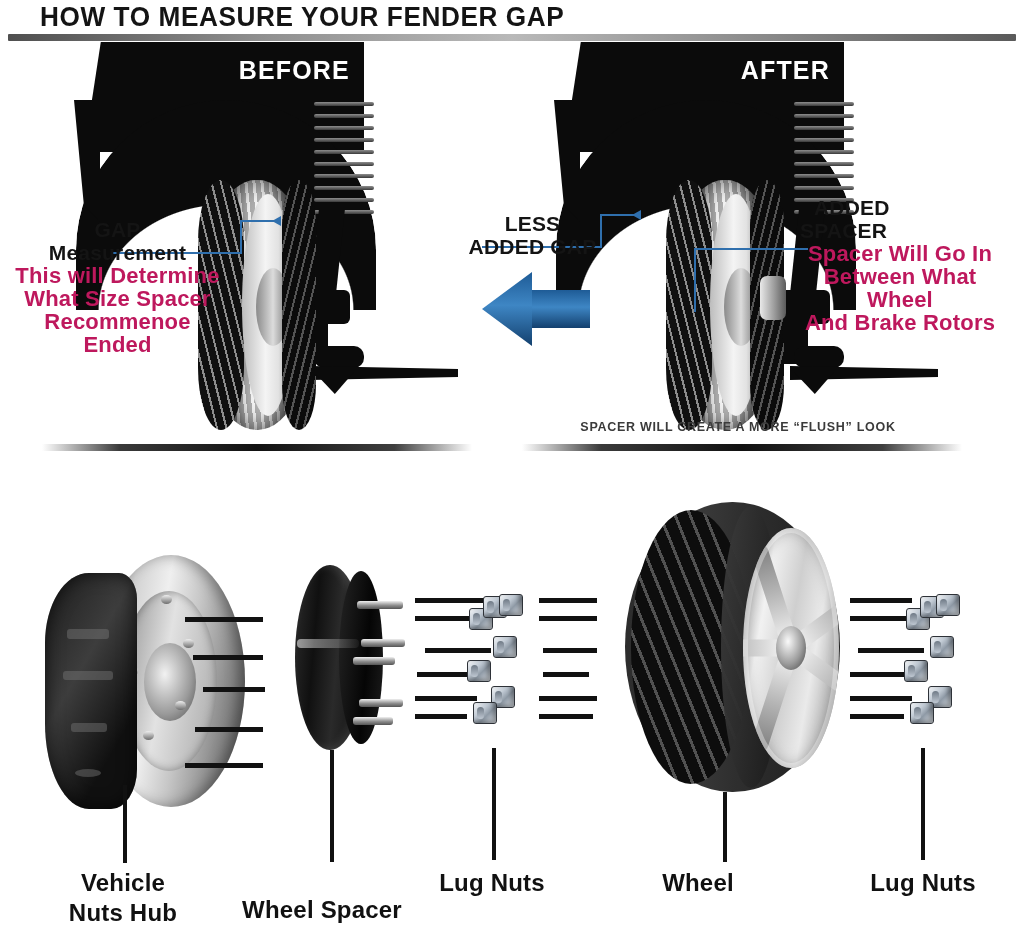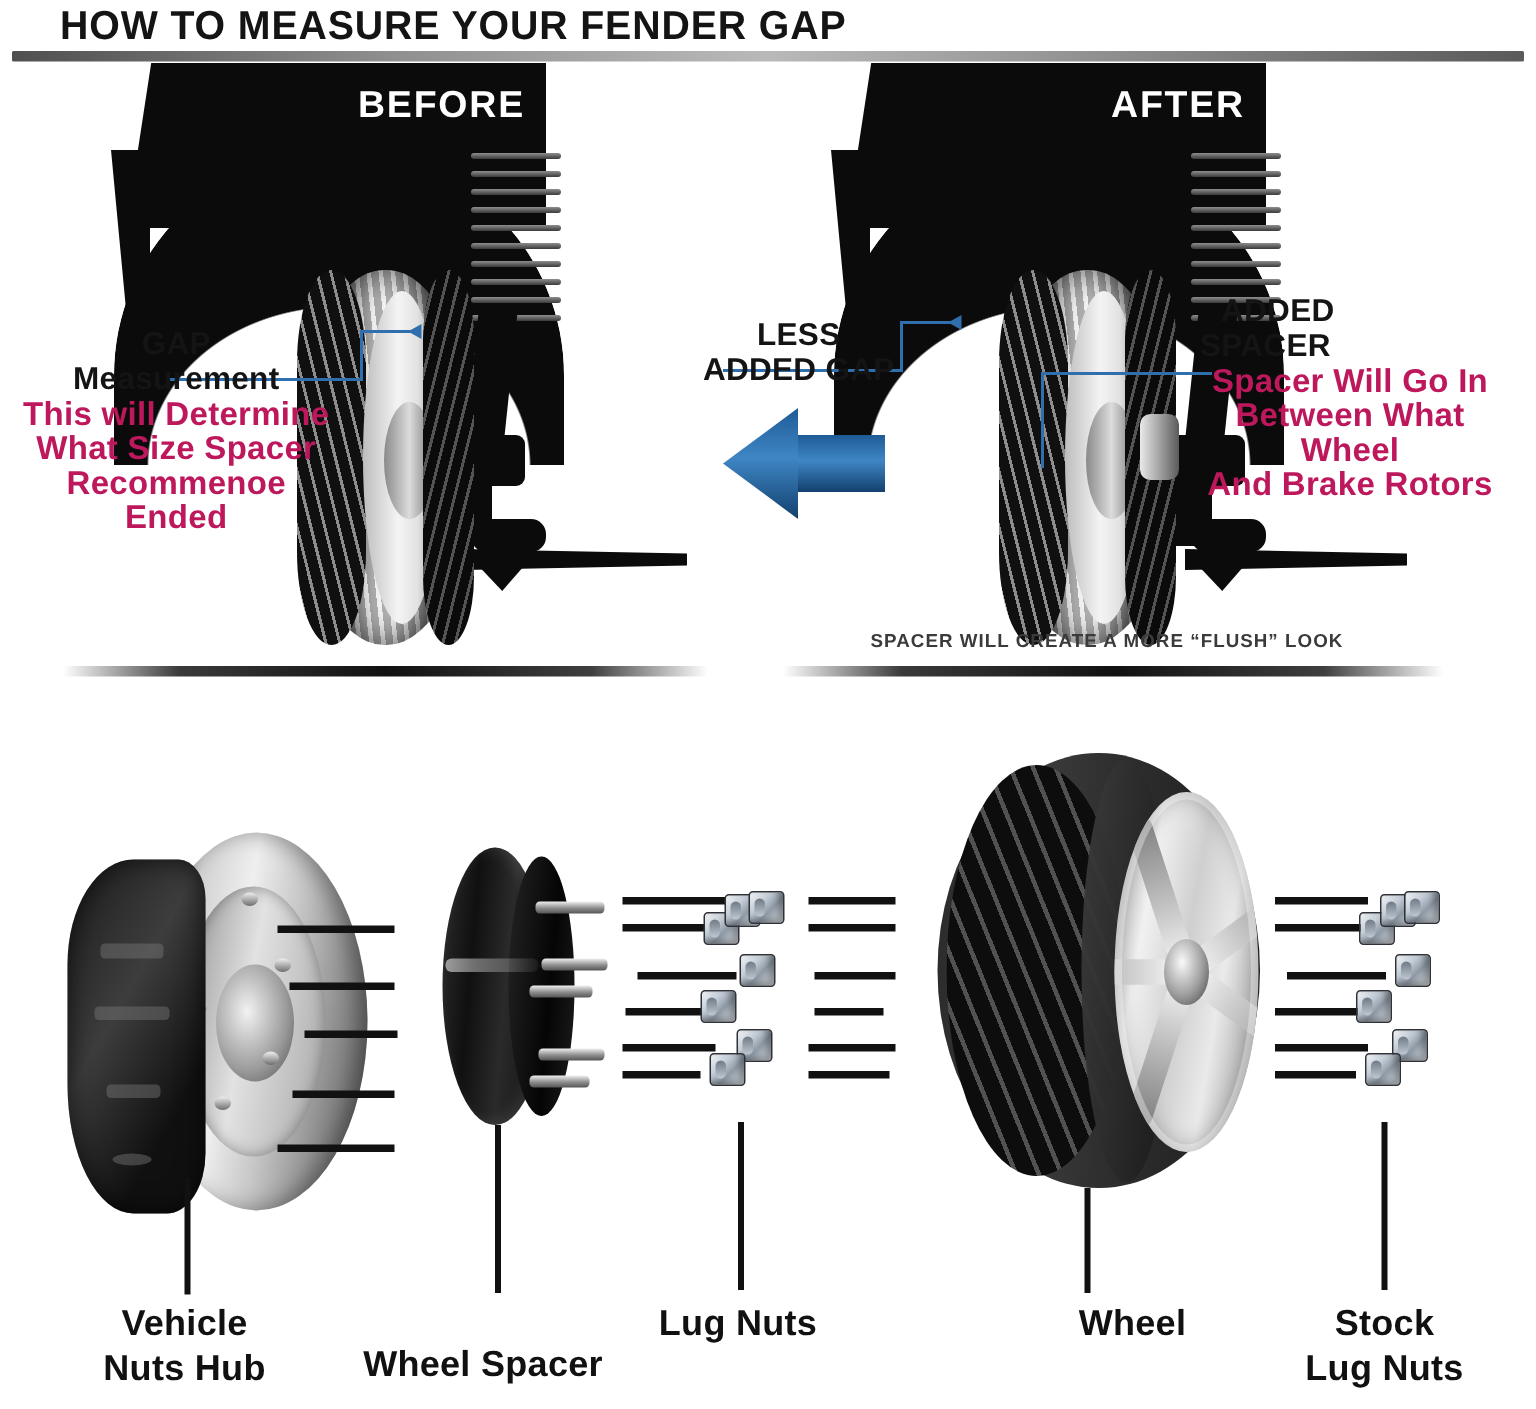--- a/index.html
+++ b/index.html
@@ -454,21 +454,21 @@
         <div class="spoke" style="transform:translate(-50%,0) rotate(90deg);"></div>
         <div class="spoke" style="transform:translate(-50%,0) rotate(162deg);"></div>
         <div class="spoke" style="transform:translate(-50%,0) rotate(234deg);"></div>
         <div class="spoke" style="transform:translate(-50%,0) rotate(306deg);"></div>
         <div class="rim-hub"></div>
         <div class="rim-lip"></div>
       </div>
     </div>
 
     <div class="leader-v" style="left:723px;top:332px;height:70px;"></div>
-    <div class="part-label" style="left:665px;top:408px;width:180px;">
+    <div class="part-label" style="left:608px;top:408px;width:180px;">
       <div>Wheel</div>
     </div>
 
     <div style="position:absolute;left:850px;top:130px;width:150px;height:120px;">
       <div class="dash" style="left:0px;top:8px;width:62px;"></div>
       <div class="dash" style="left:0px;top:26px;width:62px;"></div>
       <div class="dash" style="left:8px;top:58px;width:66px;"></div>
       <div class="dash" style="left:0px;top:82px;width:56px;"></div>
       <div class="dash" style="left:0px;top:106px;width:62px;"></div>
       <div class="dash" style="left:0px;top:124px;width:54px;"></div>
@@ -477,18 +477,17 @@
       <div class="nut" style="left:70px;top:6px;"></div>
       <div class="nut" style="left:86px;top:4px;"></div>
       <div class="nut" style="left:80px;top:46px;"></div>
       <div class="nut" style="left:54px;top:70px;"></div>
       <div class="nut" style="left:78px;top:96px;"></div>
       <div class="nut" style="left:60px;top:112px;"></div>
     </div>
 
     <div class="leader-v" style="left:921px;top:288px;height:112px;"></div>
     <div class="part-label" style="left:828px;top:408px;width:190px;">
-      <div>Stock</div>
       <div>Lug Nuts</div>
     </div>
 
   </div>
 </div>
 
 </body></html>

